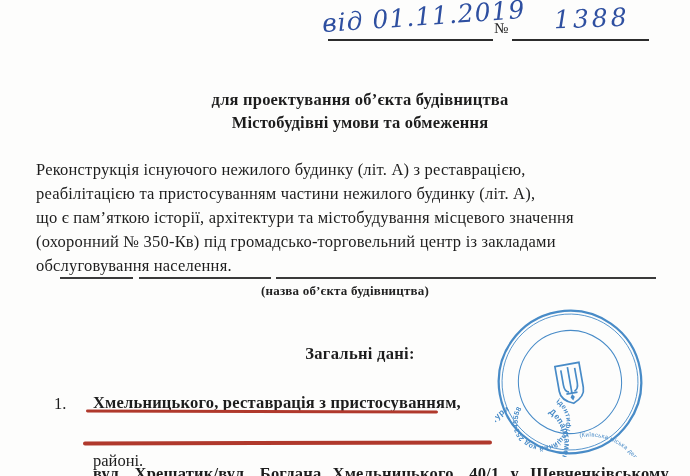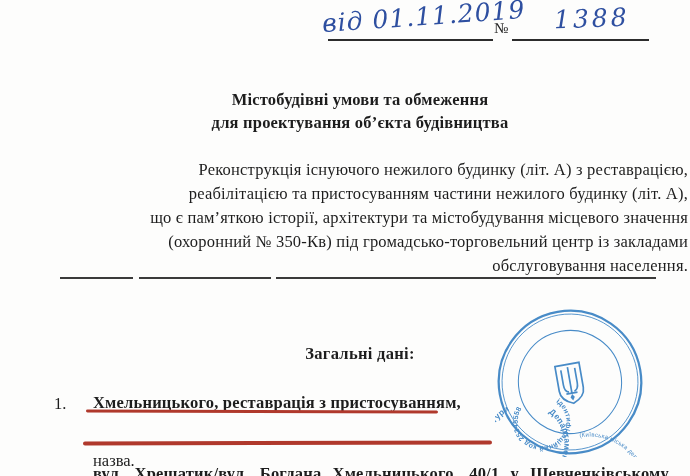--- a/index.html
+++ b/index.html
@@ -13,21 +13,21 @@
   .hw { color:#2e4fa0; font-style:italic; font-family:"DejaVu Serif",serif; }
   .hw-date { left:322px; top:2px; font-size:25px; letter-spacing:1px; transform:rotate(-4deg); }
   .hw-num  { left:554px; top:4px; font-size:25px; letter-spacing:3px; transform:rotate(-2deg); }
   .num-label { left:494px; top:20px; font-size:15px; color:#222; }
   .hline { height:2px; background:#2c2c2c; }
   .hline1 { left:328px; top:39px; width:165px; }
   .hline2 { left:512px; top:39px; width:137px; }
 
   .title { left:30px; top:88px; width:660px; text-align:center;
            font-weight:bold; font-size:16.5px; line-height:23px; letter-spacing:.2px; }
-  .description { left:36px; top:158px; width:652px; text-align:right;
+  .description { left:36px; top:158px; width:652px; text-align:left;
            font-size:16.5px; line-height:24px; letter-spacing:.2px; white-space:pre-line; }
 
   .rule { left:60px; top:277px; width:596px; height:2px;
           background:linear-gradient(90deg,#3a3a3a 0 73px,transparent 73px 79px,
                       #3a3a3a 79px 211px,transparent 211px 216px,#3a3a3a 216px 100%); }
   .caption { left:0; top:283px; width:690px; text-align:center;
              font-size:13px; letter-spacing:.2px; font-weight:bold; color:#222; }
 
   .section-heading { left:30px; top:344px; width:660px; text-align:center;
              font-weight:bold; font-size:16.5px; letter-spacing:.3px; }
@@ -51,38 +51,39 @@
 
 <div class="page">
 
   <div class="abs hw hw-date">від 01.11.2019</div>
   <div class="abs num-label">№</div>
   <div class="abs hw hw-num">1388</div>
   <div class="abs hline hline1"></div>
   <div class="abs hline hline2"></div>
 
   <div class="abs title">
+    <div>для проектування об’єкта будівництва</div>
     <div>Містобудівні умови та обмеження</div>
-    <div>для проектування об’єкта будівництва</div>
   </div>
 
   <div class="abs description">Реконструкція існуючого нежилого будинку (літ. А) з реставрацією,
 реабілітацією та пристосуванням частини нежилого будинку (літ. А),
 що є пам’яткою історії, архітектури та містобудування місцевого значення
 (охоронний № 350-Кв) під громадсько-торговельний центр із закладами
 обслуговування населення.</div>
 
   <div class="abs rule"></div>
+  <div class="abs caption">(назва об’єкта будівництва)</div>
 
   <div class="abs section-heading">Загальні дані:</div>
 
   <div class="abs item-number">1.</div>
   <div class="abs item-line1">Хмельницького, реставрація з пристосуванням,</div>
   <div class="abs item-line2">вул. Хрещатик/вул. Богдана Хмельницького, 40/1 у Шевченківському</div>
-  <div class="abs item-line3">назва.</div>
+  <div class="abs item-line3">районі.</div>
   <div class="abs red-line red-line1"></div>
   <div class="abs red-line red-line2"></div>
 
   <svg class="abs stamp" viewBox="0 0 160 160" xmlns="http://www.w3.org/2000/svg">
     <defs>
       <path id="outerArc" d="M 80,140 A 60,60 0 1 1 79.97,140"></path>
       <path id="middleArc" d="M 51.72,108.28 A 40,40 0 1 1 51.70,108.26"></path>
       <path id="innerArc" d="M 61.62,98.38 A 26,26 0 1 1 61.60,98.36"></path>
     </defs>
     <g transform="rotate(-10 80 80)" stroke="#2e7cc3" fill="none">

